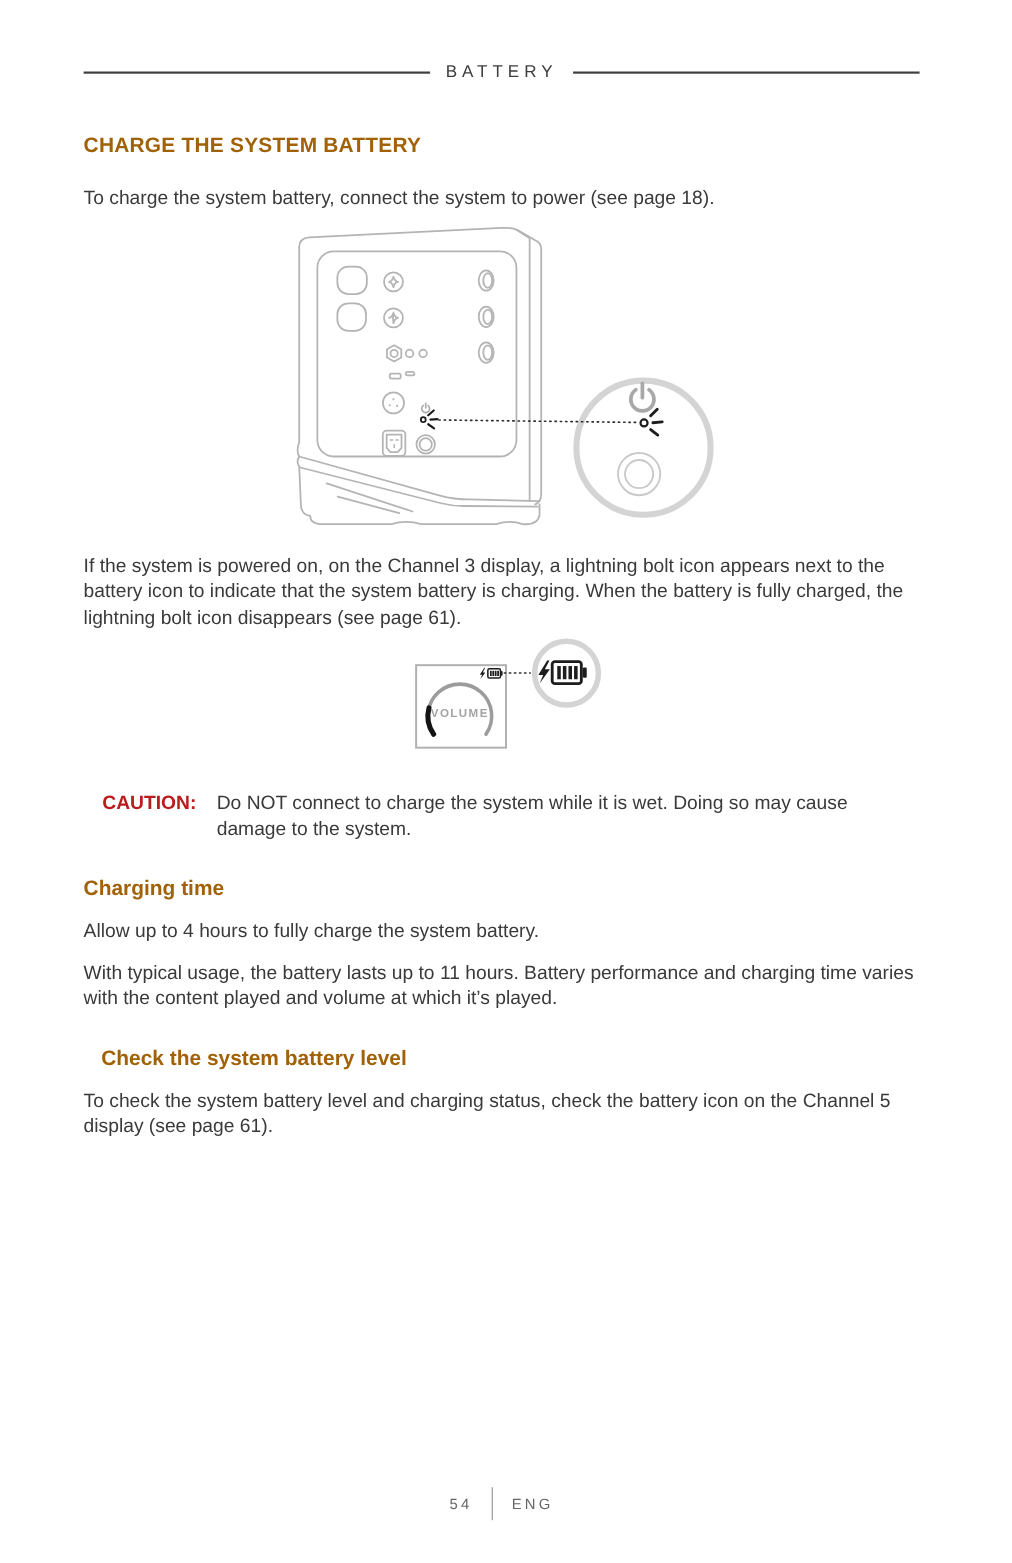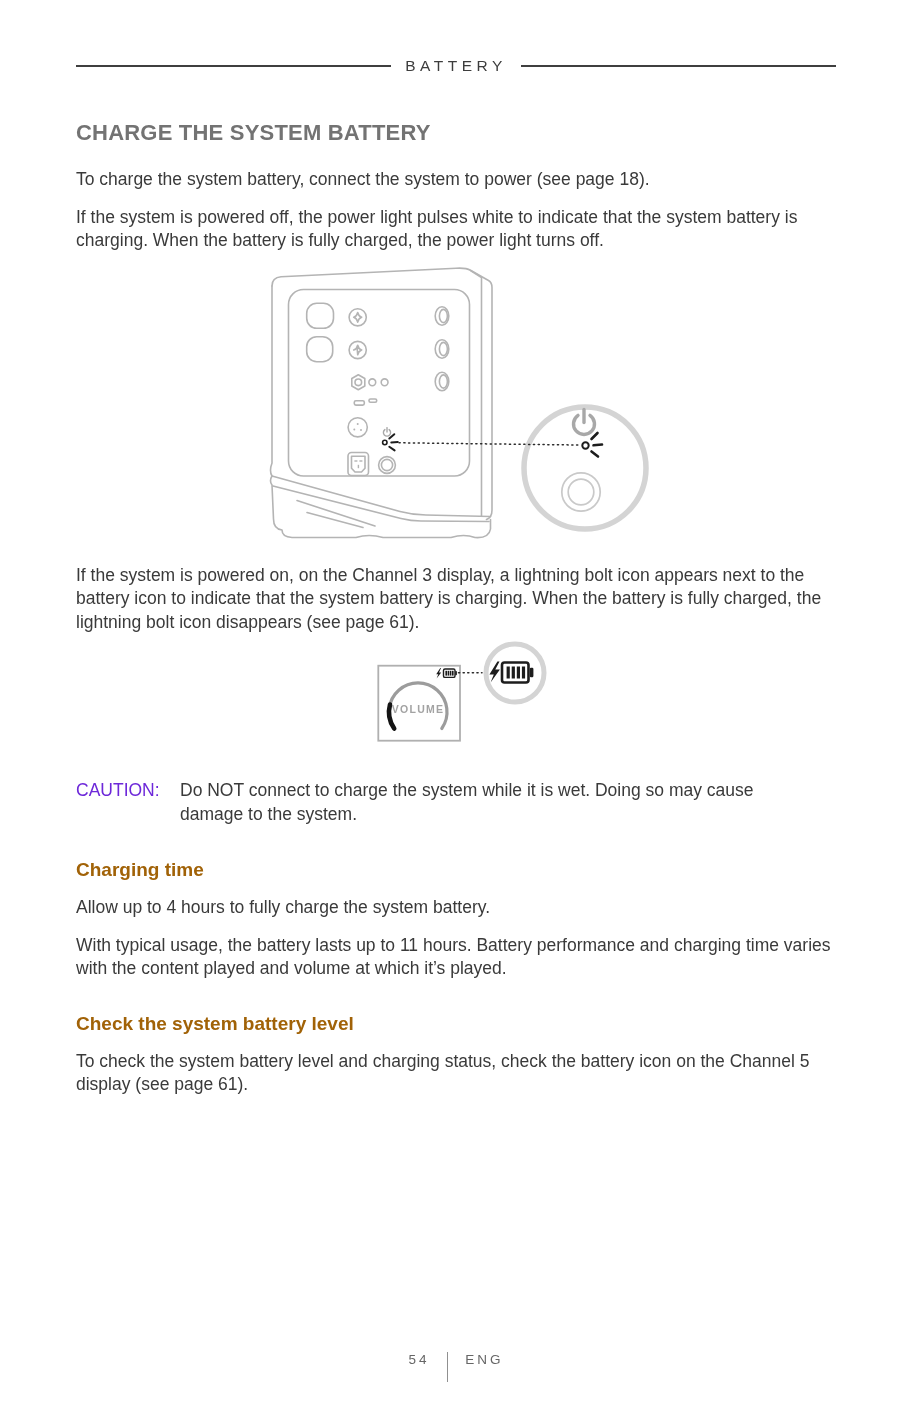--- a/index.html
+++ b/index.html
@@ -18,71 +18,70 @@
     padding-top:57px;
   }
   .rule { flex:1; height:2px; background:#3f3f3f; }
   .header-title {
     font-size:15.5px; line-height:18px;
     letter-spacing:4.5px; color:#3d3d3d;
     padding:0 14px; white-space:nowrap;
   }
   h1 {
     margin-top:44px;
-    font-size:22px; line-height:28px;
-    font-weight:bold; color:#737373;
+    font-size:19px; line-height:28px;
+    font-weight:bold; color:#a16207;
     letter-spacing:0.2px;
   }
   h2 {
     font-size:19px; line-height:26px;
     font-weight:bold; color:#a16207;
   }
   h2.h2-a { margin-top:31px; }
-  h2.h2-b { margin-top:30px; }
+  h2.h2-b { margin-top:30px;margin-left:16px; }
   p.body {
     font-size:17.5px; line-height:23.5px;
     max-width:772px; color:#3a3a3a;
   }
   .mt-p1 { margin-top:21px; }
   .mt-p2 { margin-top:14px; }
   .mt-p3 { margin-top:16px; }
   .mt-p4 { margin-top:13px; }
   .mt-p5 { margin-top:14px; }
   .fig1 { display:block; margin:5px 0 0 184px; }
   .fig2 { display:block; margin:5px 0 0 294px; }
   .caution {
     display:flex; margin-top:30px;
     font-size:17.5px; line-height:23.5px;
   }
   .caution-label {
-    flex:0 0 104px; font-weight:normal; color:#6d28d9;
+    flex:0 0 104px; font-weight:bold; color:#b91c1c;margin-left:17px;
   }
   .caution-text { max-width:640px; color:#3a3a3a; }
   .footer {
     position:absolute; left:0; right:0; bottom:39px;
-    display:flex; justify-content:center;
+    display:flex; align-items:center; justify-content:center;
     font-size:13.5px; letter-spacing:3px; color:#666666;
   }
   .fdiv { width:1.5px; height:30px; background:#909090; margin:0 17px; }
 </style>
 </head>
 <body>
 
 <div class="page">
 
   <div class="header">
     <span class="rule"></span>
     <span class="header-title">BATTERY</span>
     <span class="rule"></span>
   </div>
 
   <h1>CHARGE THE SYSTEM BATTERY</h1>
 
   <p class="body mt-p1">To charge the system battery, connect the system to power (see page 18).</p>
-  <p class="body mt-p2">If the system is powered off, the power light pulses white to indicate that the system battery is charging. When the battery is fully charged, the power light turns off.</p>
 
   <svg class="fig1" width="410" height="290" viewBox="0 0 410 290">
     <g fill="none" stroke="#b4b4b4" stroke-width="1.6" stroke-linecap="round" stroke-linejoin="round">
 
       <path d="M12,28 Q12,19.5 21,18.8 L196,10.2 Q206,9.6 210.5,12.2 L228.5,22.5 Q232,24.5 232,29.5 L232,252 Q232,259.5 226.5,261.5"></path>
       <path d="M210.5,12.5 L221.5,19.5 L221.5,258"></path>
 
       <path d="M12,28 L12,205 Q9,213 12,218 Q9,223 12,227 L13.5,261 Q13.5,271 22,272 Q22,279 32,279.5 L96,279.5 Q109,275.5 123,279.5 L191,279.5 Q204,275.5 215,279.5 Q229,280.5 230.5,271 L230.5,261.5"></path>
       <path d="M12,218 L140,253.5 Q153,257 166,257 L230.5,258.5"></path>
       <path d="M13,228 L141,260.5 Q151,263 161,263 L229,263.5"></path>

